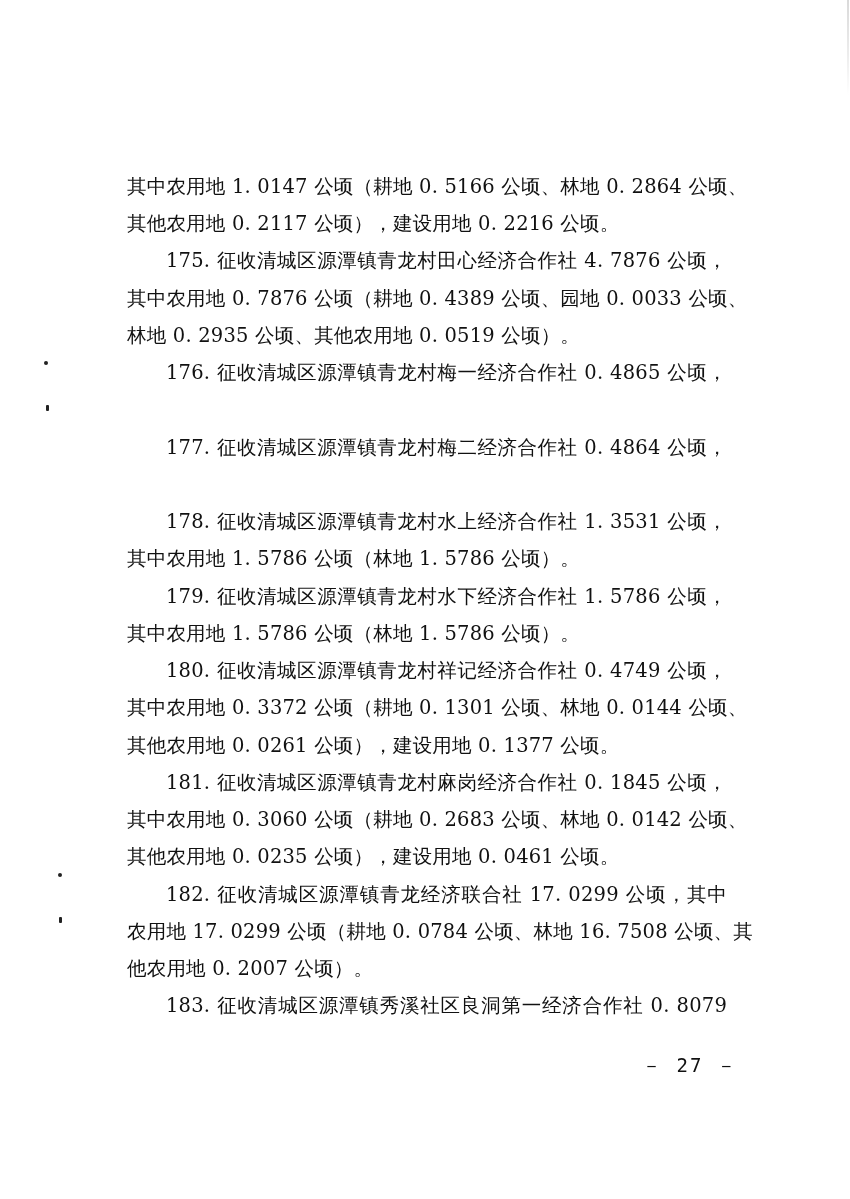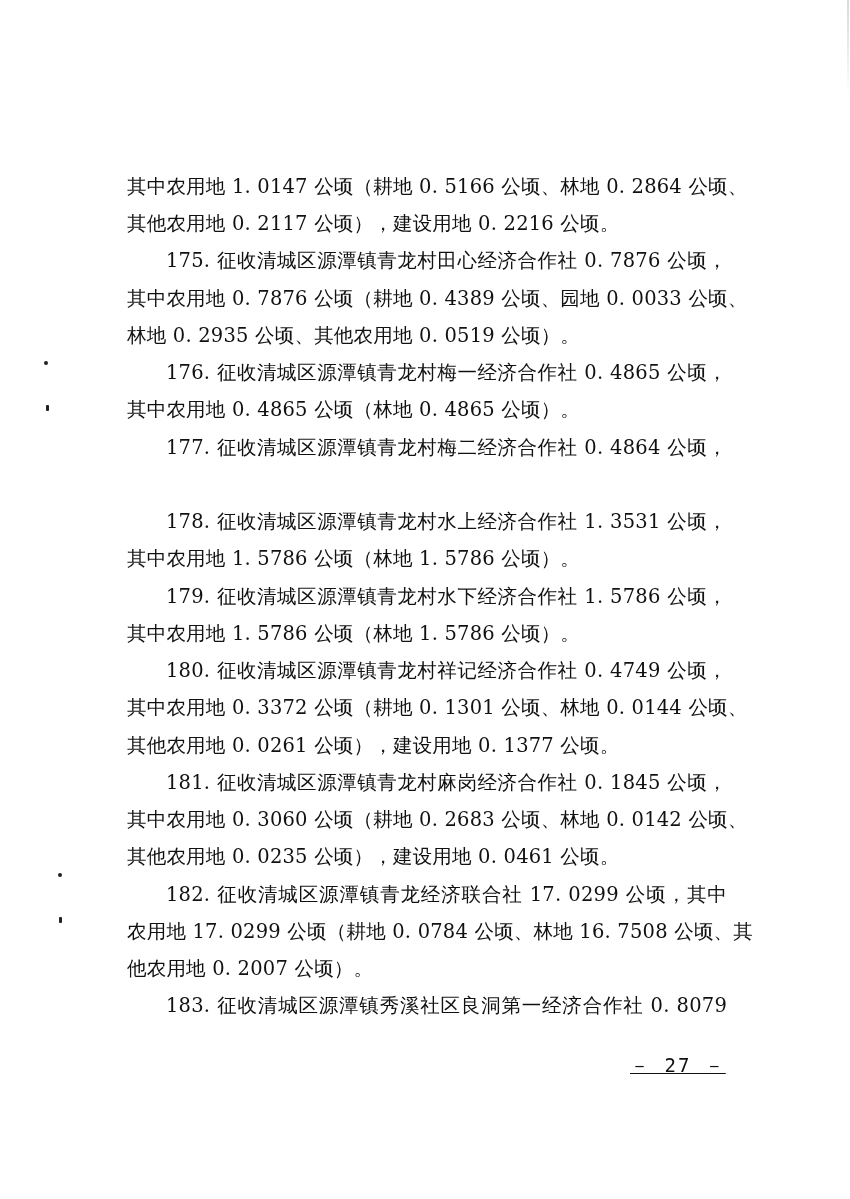--- a/index.html
+++ b/index.html
@@ -59,43 +59,42 @@
       width: 2px;
       height: 95px;
       background: linear-gradient(#c9c9c9, #e6e6e6 60%, #ffffff);
       opacity: 0.7;
     }
     .page-number {
       position: absolute;
       left: 630px;
       top: 1052px;
       width: 120px;
+      text-align: center;
       font-size: 19px;
       line-height: 26px;
       font-family: "DejaVu Sans Mono", "Liberation Mono", monospace;
       letter-spacing: 2px;
-      text-decoration: underline;
     }
   </style>
 </head>
 <body>
 
 <div class="page">
 
   <div class="edge-scan"></div>
 
   <div class="line" style="top:172px">其中农用地 1. 0147 公顷（耕地 0. 5166 公顷、林地 0. 2864 公顷、</div>
   <div class="line last" style="top:209px">其他农用地 0. 2117 公顷），建设用地 0. 2216 公顷。</div>
 
-  <div class="line indent" style="top:246px">175. 征收清城区源潭镇青龙村田心经济合作社 0. 7876 公顷，</div>
+  <div class="line indent" style="top:246px">175. 征收清城区源潭镇青龙村田心经济合作社 4. 7876 公顷，</div>
   <div class="line" style="top:284px">其中农用地 0. 7876 公顷（耕地 0. 4389 公顷、园地 0. 0033 公顷、</div>
   <div class="line last" style="top:321px">林地 0. 2935 公顷、其他农用地 0. 0519 公顷）。</div>
 
   <div class="line indent" style="top:358px">176. 征收清城区源潭镇青龙村梅一经济合作社 0. 4865 公顷，</div>
-  <div class="line last" style="top:395px">其中农用地 0. 4865 公顷（林地 0. 4865 公顷）。</div>
 
   <div class="line indent" style="top:433px">177. 征收清城区源潭镇青龙村梅二经济合作社 0. 4864 公顷，</div>
 
   <div class="line indent" style="top:507px">178. 征收清城区源潭镇青龙村水上经济合作社 1. 3531 公顷，</div>
   <div class="line last" style="top:544px">其中农用地 1. 5786 公顷（林地 1. 5786 公顷）。</div>
 
   <div class="line indent" style="top:582px">179. 征收清城区源潭镇青龙村水下经济合作社 1. 5786 公顷，</div>
   <div class="line last" style="top:619px">其中农用地 1. 5786 公顷（林地 1. 5786 公顷）。</div>
 
   <div class="line indent" style="top:656px">180. 征收清城区源潭镇青龙村祥记经济合作社 0. 4749 公顷，</div>

